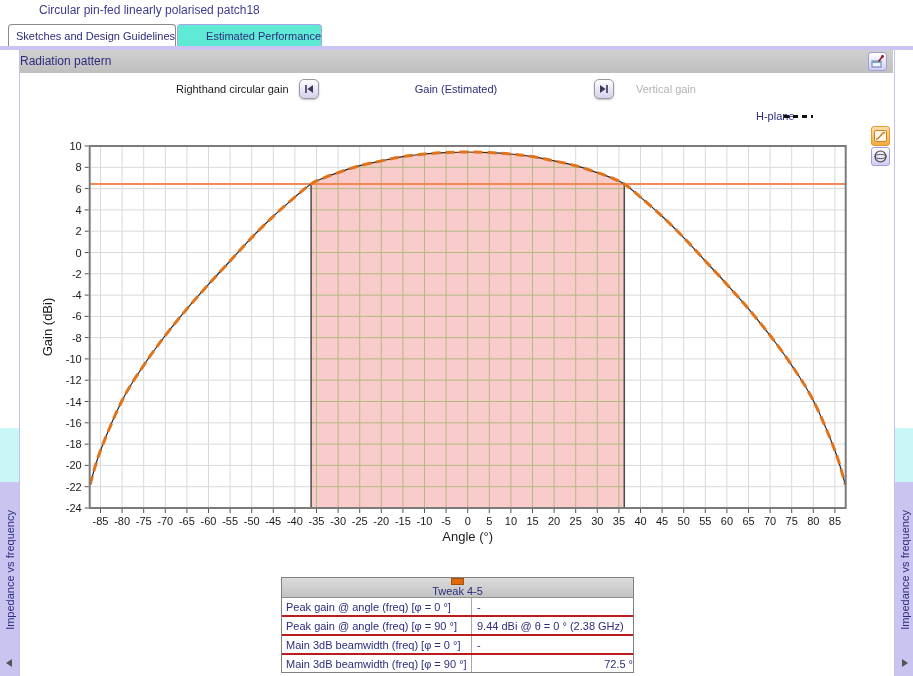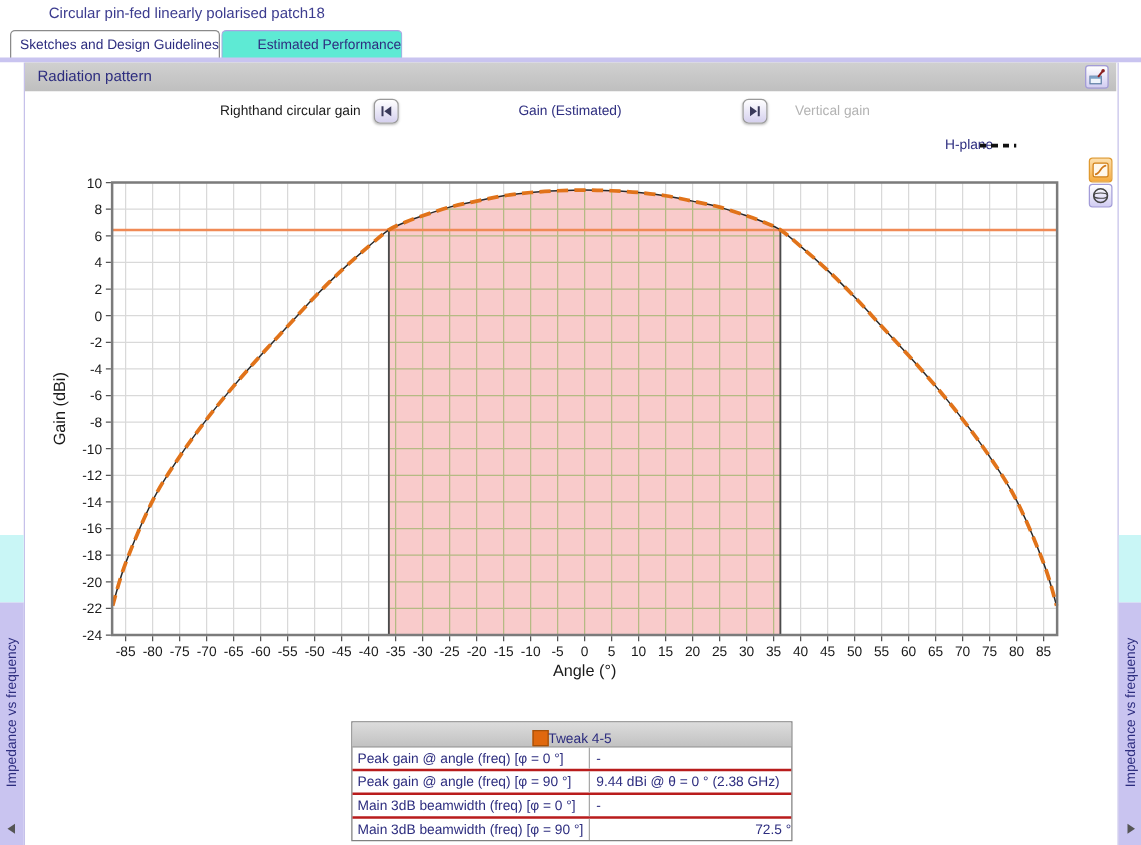--- a/index.html
+++ b/index.html
@@ -6,21 +6,21 @@
   .app{position:relative;width:913px;height:676px;overflow:hidden;
        font-family:"Liberation Sans",sans-serif;background:#fff;}
   .doc-title{position:absolute;left:6px;top:3px;font-size:12px;color:#3c3c8f;margin-left:33px;}
   .tab{position:absolute;top:24px;height:22px;line-height:22px;text-align:right;
        font-size:11px;color:#2d2d7f;border-radius:4px 4px 0 0;cursor:default;}
   .tab.inactive{left:8px;width:166px;background:#fff;border:1px solid #8a8a8a;border-bottom:none;}
   .tab.active{left:177px;width:143px;background:#5eead4;border:1px solid #aba4e2;border-bottom:none;}
   .panel-topline{position:absolute;left:0;top:46px;width:913px;height:4px;background:#c9c4f0;}
   .header-bar{position:absolute;left:20px;top:50px;width:873px;height:23px;
        background:linear-gradient(#d0d0d0,#bfbfbf);color:#2d2d7f;font-size:12px;
-       line-height:23px;padding-left:10px;box-sizing:border-box;}
+       line-height:23px;padding-left:0;box-sizing:border-box;}
   .icon-btn{position:absolute;width:19px;height:19px;border:1px solid #a39cd8;border-radius:3px;
        background:linear-gradient(#ffffff,#d2cdf2);box-sizing:border-box;padding:0;}
   .popout-btn{left:868px;top:52px;}
   .btn-2d{left:871px;top:126px;height:20px;background:linear-gradient(#fddfad,#f6ab3e);border-color:#e09a30;}
   .btn-3d{left:871px;top:147px;}
   .nav-label{position:absolute;top:83px;font-size:11px;color:#1a1a1a;}
   .nav-label.prev{left:176px;}
   .nav-label.disabled{left:624px;color:#b3b3b3;margin-left:12px;}
   .nav-current{position:absolute;left:376px;top:83px;width:160px;text-align:center;
        font-size:11px;color:#2d2d7f;}
@@ -43,21 +43,21 @@
   .vtext{writing-mode:vertical-rl;transform:rotate(180deg);font-size:11px;color:#2d2d7f;
        margin-bottom:18px;}
   .tri{position:absolute;bottom:9px;width:0;height:0;border-top:4px solid transparent;
        border-bottom:4px solid transparent;}
   .tri.l{left:6px;border-right:6px solid #555;}
   .tri.r{left:7px;border-left:6px solid #555;}
   
   .rtable{position:absolute;left:281px;top:577px;width:351px;border:1px solid #808080;
        font-size:11px;color:#2d2d7f;background:#fff;}
   .rtable-header{height:19px;background:linear-gradient(#dcdcdc,#c2c2c2);
-       border-bottom:1px solid #909090;display:flex;align-items:flex-end;justify-content:center;gap:0;}
+       border-bottom:1px solid #909090;display:flex;align-items:center;justify-content:center;gap:0;flex-direction:column;}
   .swatch{width:11px;height:11px;border:1px solid #a55008;display:inline-block;}
   .trow{display:flex;height:17px;border-bottom:2px solid #b91c1c;align-items:center;}
   .trow:last-child{border-bottom:none;text-align:right;}
   .tlabel{width:190px;padding-left:4px;border-right:1px solid #a8a8a8;height:100%;
        display:flex;align-items:center;box-sizing:border-box;}
   .tvalue{flex:1;padding-left:5px;}
 </style>
 </head>
 <body>
 

